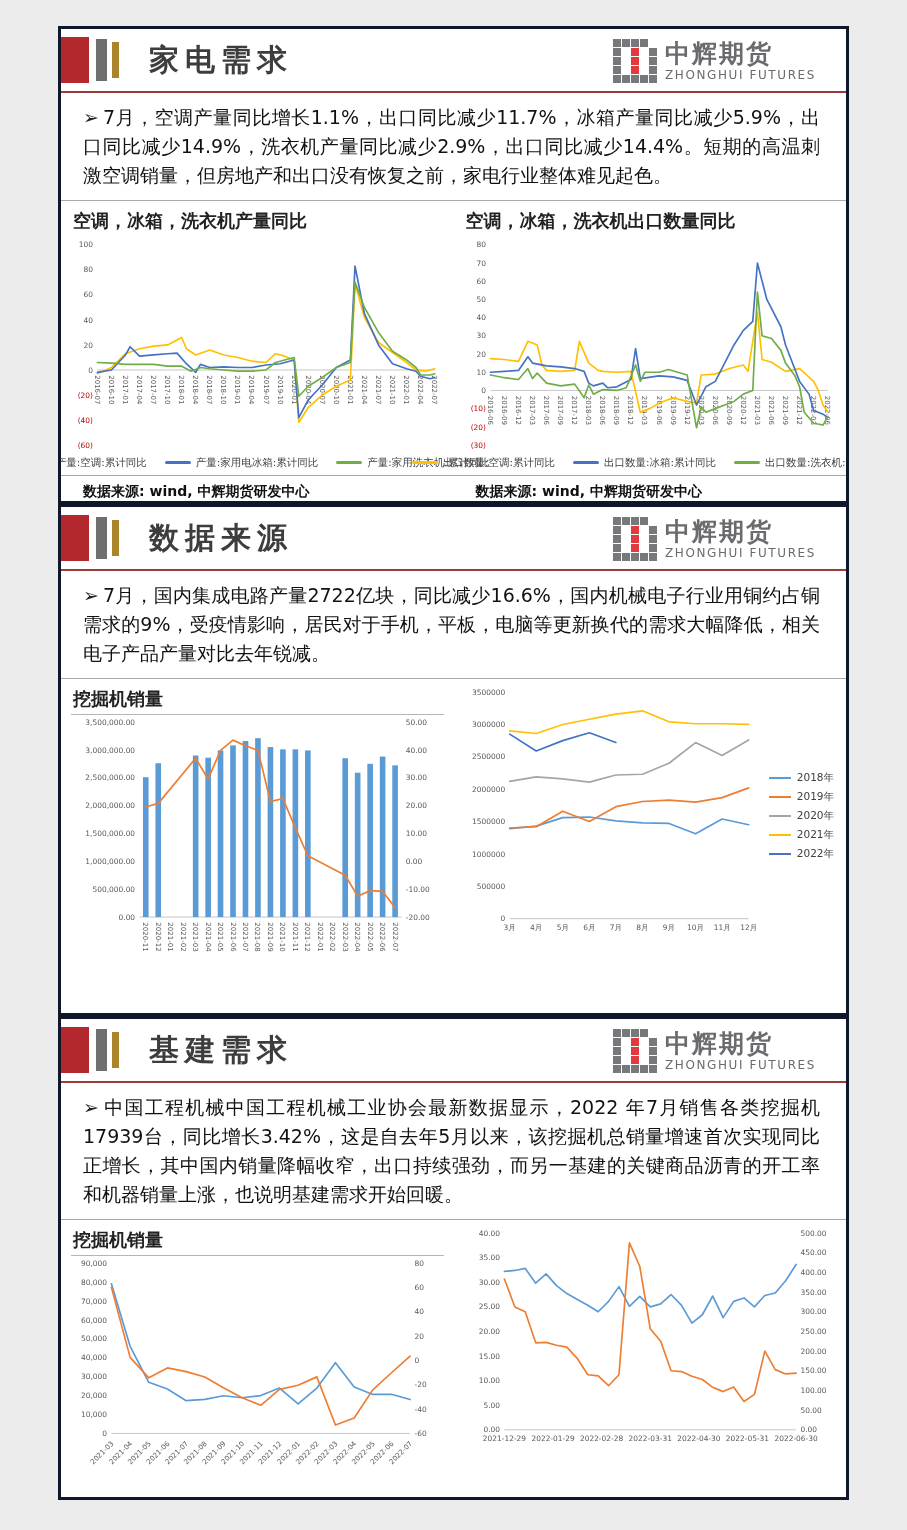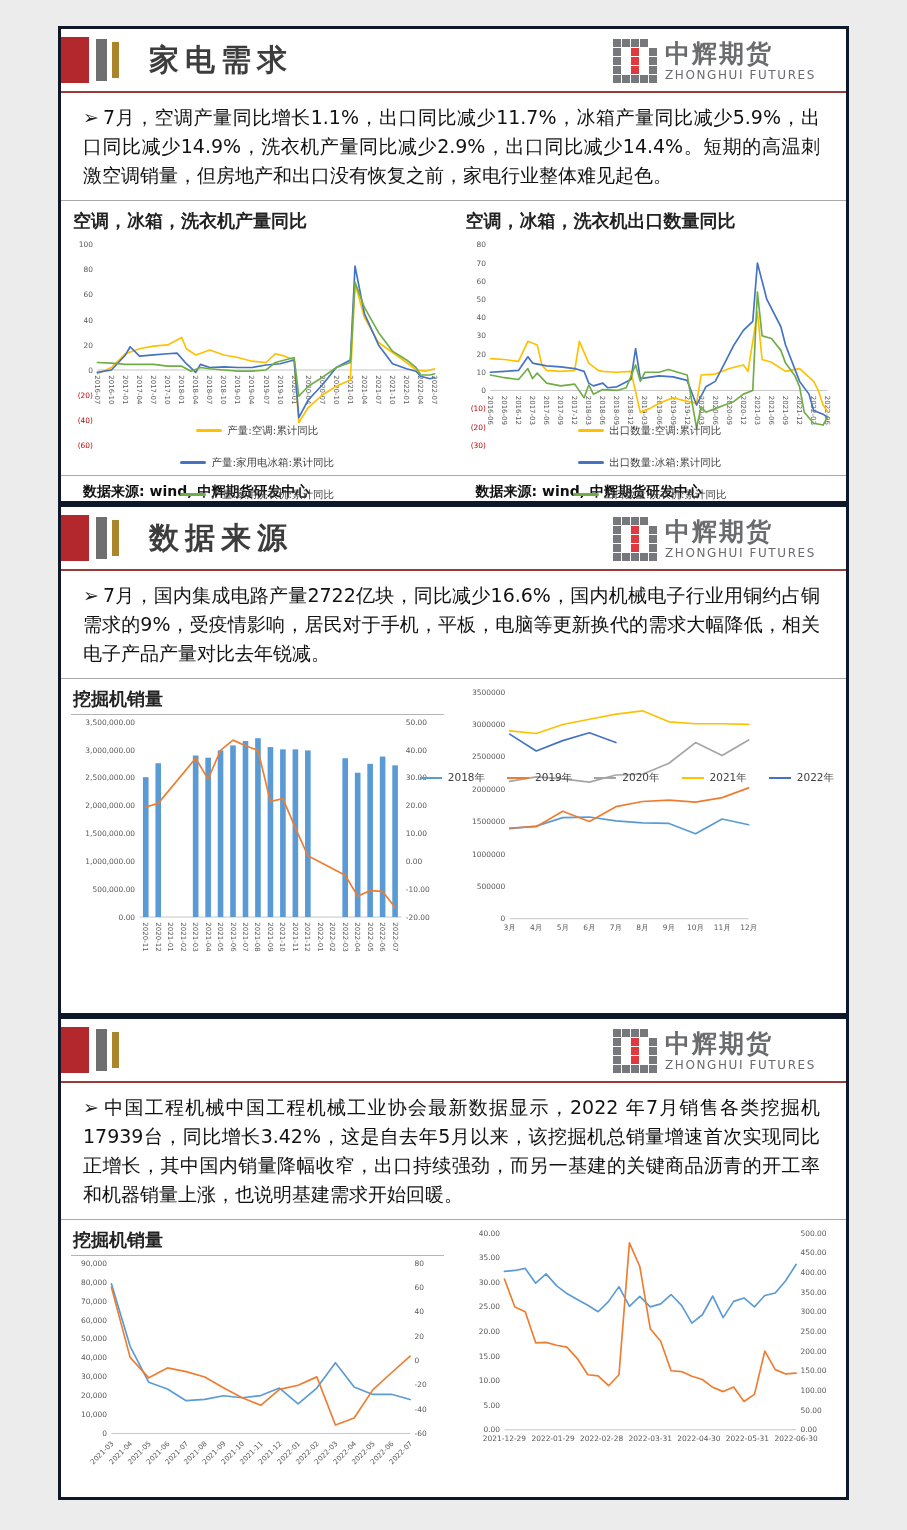--- a/index.html
+++ b/index.html
@@ -45,25 +45,25 @@
     text-align:justify;
   }
   .para .blt{margin-right:4px;color:#222;}
   
   .charts{display:flex;border-top:1px solid #a9a9a9;margin-top:4px;}
   .panel{width:50%;box-sizing:border-box;padding:6px 10px 0 10px;position:relative;}
   .panel + .panel{}
   .ptitle{font-size:18px;font-weight:bold;color:#222;padding:2px 0 3px 2px;}
   .ruled .ptitle{border-bottom:1px solid #b5b5b5;}
   .chart{width:100%;position:relative;}
-  .legend{display:flex;justify-content:center;align-items:center;gap:18px;height:20px;flex-direction:column;}
+  .legend{display:flex;justify-content:center;align-items:center;gap:18px;height:20px;}
   .legend .li{display:flex;align-items:center;gap:5px;font-size:10.5px;color:#404040;white-space:nowrap;}
   .legend .sw-line{width:26px;height:3px;border-radius:2px;}
   .legend .sw-bar{width:15px;height:9px;}
-  .legend-right{position:absolute;right:2px;top:86px;display:flex;flex-direction:row;gap:22px;}
+  .legend-right{position:absolute;right:2px;top:86px;display:flex;flex-direction:column;gap:5px;}
   .legend-right .li{display:flex;align-items:center;gap:6px;font-size:10.5px;color:#404040;white-space:nowrap;}
   .legend-right .sw-line{width:22px;height:2.5px;}
   
   .sources{display:flex;border-top:1px solid #a9a9a9;margin-top:2px;}
   .sources div{width:50%;padding:7px 0 7px 22px;font-size:14px;font-weight:bold;color:#101010;box-sizing:border-box;}
   text{font-family:"DejaVu Sans","Liberation Sans",sans-serif;}
 </style>
 </head>
 <body>
 
@@ -395,20 +395,21 @@
 
   </div>
 
   <div class="card c3">
     <div class="hd">
       <div class="accent">
         <span class="bar-red"></span>
         <span class="bar-gray"></span>
         <span class="bar-gold"></span>
       </div>
+      <h1>基建需求</h1>
       <div class="logo">
         <div class="mark">
             <i class="g"></i>
             <i class="g"></i>
             <i class="g"></i>
             <i class="g"></i>
             <i class="e"></i>
             <i class="g"></i>
             <i class="e"></i>
             <i class="r"></i>

